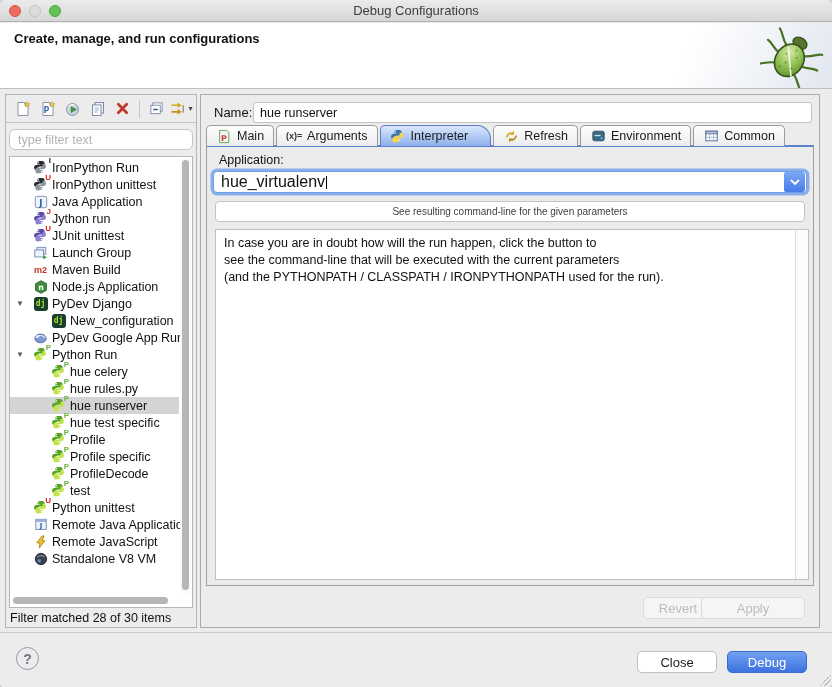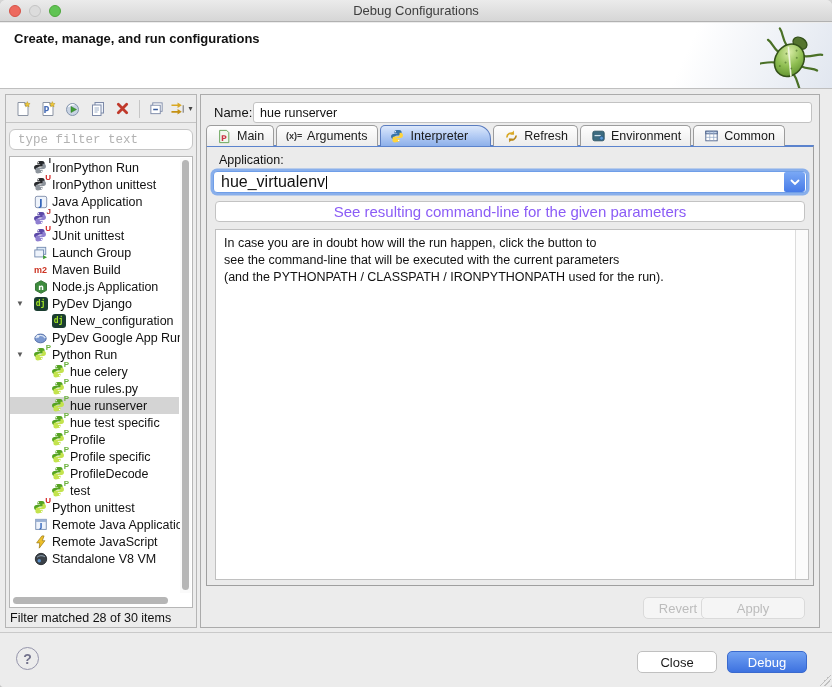--- a/index.html
+++ b/index.html
@@ -23,21 +23,21 @@
 
   
   .main{position:absolute;left:0;top:89px;right:0;height:543px;background:#ececec;}
 
   
   .left-panel{position:absolute;left:5px;top:5px;width:192px;height:534px;border:1px solid #b5b5b5;background:#ececec;}
   .toolbar{position:absolute;left:0;top:0;right:0;height:28px;border-bottom:1px solid #c4c4c4;display:flex;align-items:center;padding-left:4px;}
   .tool-btn{width:25px;height:22px;display:flex;align-items:center;justify-content:center;border-radius:3px;}
   .tool-sep{width:1px;height:18px;background:#c6c6c6;margin:0 4px;}
   .dd-caret{font-size:8px;color:#444;margin-left:1px;}
-  .filter-box{position:absolute;left:3px;top:34px;right:3px;height:21px;font-family:Liberation Mono, monospace;}
+  .filter-box{position:absolute;left:3px;top:34px;right:3px;height:21px;}
   .filter-box input{width:100%;height:21px;border:1px solid #c6c6c6;border-radius:6px;padding:0 8px;font-size:12.5px;color:#333;background:#fff;outline:none;font-family:inherit;}
   .filter-box input::placeholder{color:#b2b2b2;}
   .tree-box{position:absolute;left:3px;top:61px;right:3px;height:452px;background:#fff;border:1px solid #b6b6b6;overflow:hidden;}
   .tree-rows{position:absolute;left:0;top:2px;right:13px;}
   .tree-row{position:relative;height:17px;display:flex;align-items:center;font-size:12.5px;color:#111;white-space:nowrap;}
   .tree-row.selected{background:#d4d4d4;}
   .tw-arrow{position:absolute;left:6px;top:4px;font-size:8px;color:#5a5a5a;}
   .tree-icon{display:inline-flex;width:17px;height:16px;align-items:center;justify-content:center;flex:none;}
   .lvl0{padding-left:22px;}
   .lvl1{padding-left:40px;}
@@ -58,21 +58,21 @@
   .tab{height:21px;display:flex;align-items:center;gap:5px;padding:0 9px;border:1px solid #9c9c9c;border-bottom:none;border-radius:5px 5px 0 0;background:linear-gradient(#fefefe,#ececec);margin-right:2px;font-size:12.5px;color:#1a1a1a;position:relative;z-index:1;}
   .tab.selected{background:linear-gradient(#dce8fb 0%,#b7cef5 45%,#8db0ea 100%);border-color:#5a7cc0;padding-right:22px;border-radius:5px 14px 0 0;z-index:2;}
   .tab-icon{display:inline-flex;width:16px;height:15px;align-items:center;justify-content:center;}
 
   .group{position:absolute;left:5px;top:50px;right:5px;height:441px;background:#ebebeb;border:1px solid #9f9f9f;border-top:2px solid #5b83cd;}
   .interp-label{position:absolute;left:12px;top:6px;font-size:12.5px;color:#111;}
   .combo{position:absolute;left:6px;right:6px;top:24px;height:22px;background:#fff;border:1px solid #6f9ee8;border-radius:4px;box-shadow:0 0 0 2.5px rgba(120,165,235,.85);display:flex;align-items:center;}
   .combo-text{flex:1;padding:0 7px;font-size:16px;color:#111;}
   .caret-bar{display:inline-block;width:1px;height:13px;background:#000;vertical-align:middle;margin-left:1px;}
   .combo-btn{width:21px;height:20px;margin-right:1px;border-radius:2px 3px 3px 2px;background:linear-gradient(#7aa8f5,#477be8);display:flex;align-items:center;justify-content:center;}
-  .cmd-btn{position:absolute;left:8px;right:8px;top:54px;height:21px;background:#fff;border:1px solid #c3c3c3;border-radius:4px;font-size:15px;color:#8b5cf6;font-family:inherit;}
+  .cmd-btn{position:absolute;left:8px;right:8px;top:54px;height:21px;background:#fff;border:1px solid #c3c3c3;border-radius:4px;font-size:10px;color:#404040;font-family:inherit;}
   .info-box{position:absolute;left:8px;right:4px;top:82px;bottom:5px;background:#fff;border:1px solid #c0c0c0;}
   .info-lines{position:absolute;left:8px;top:5px;right:20px;font-size:12.5px;line-height:17px;color:#111;}
   .info-vtrack{position:absolute;right:0;top:0;bottom:0;width:13px;background:#fbfbfb;border-left:1px solid #dcdcdc;}
 
   .ra-row{position:absolute;right:0;top:502px;height:22px;left:0;}
   .btn-disabled{position:absolute;height:22px;background:#f5f5f5;border:1px solid #dadada;border-radius:5px;color:#bcbcbc;font-size:13px;font-family:inherit;text-align:center;line-height:20px;}
   .btn-revert{right:112px;width:64px;padding-left:12px;}
   .btn-apply{right:14px;width:104px;}
 
   

